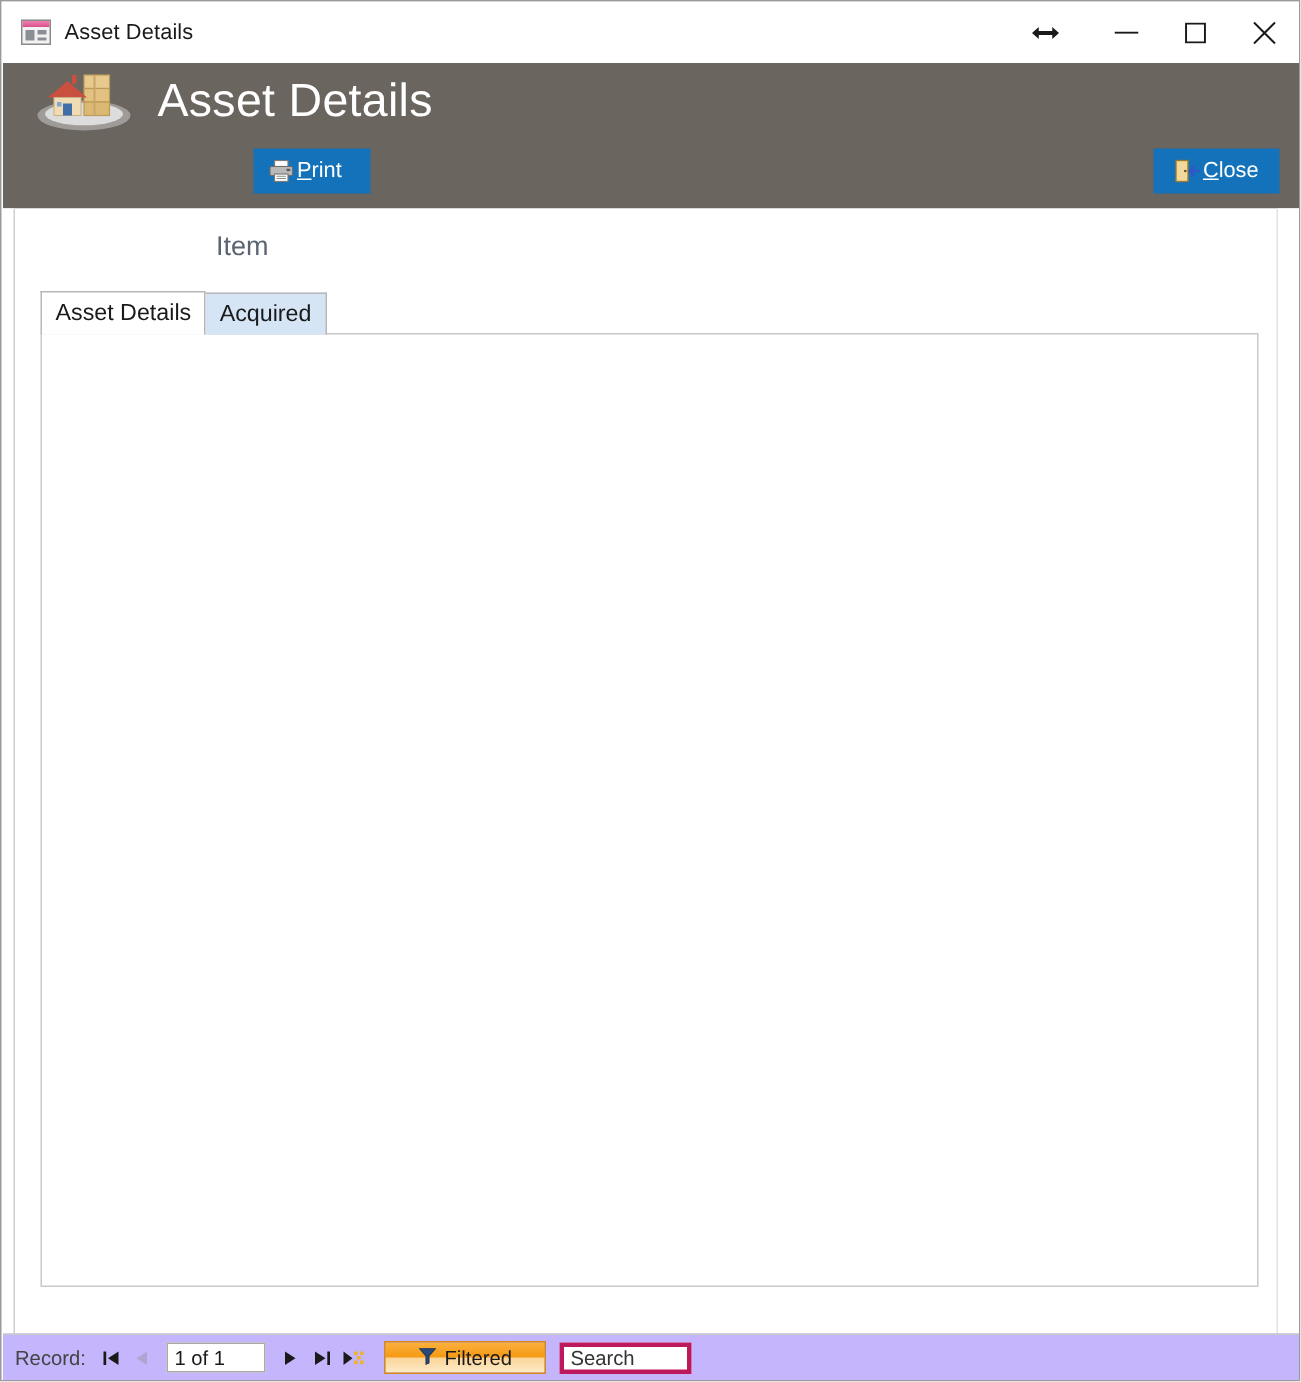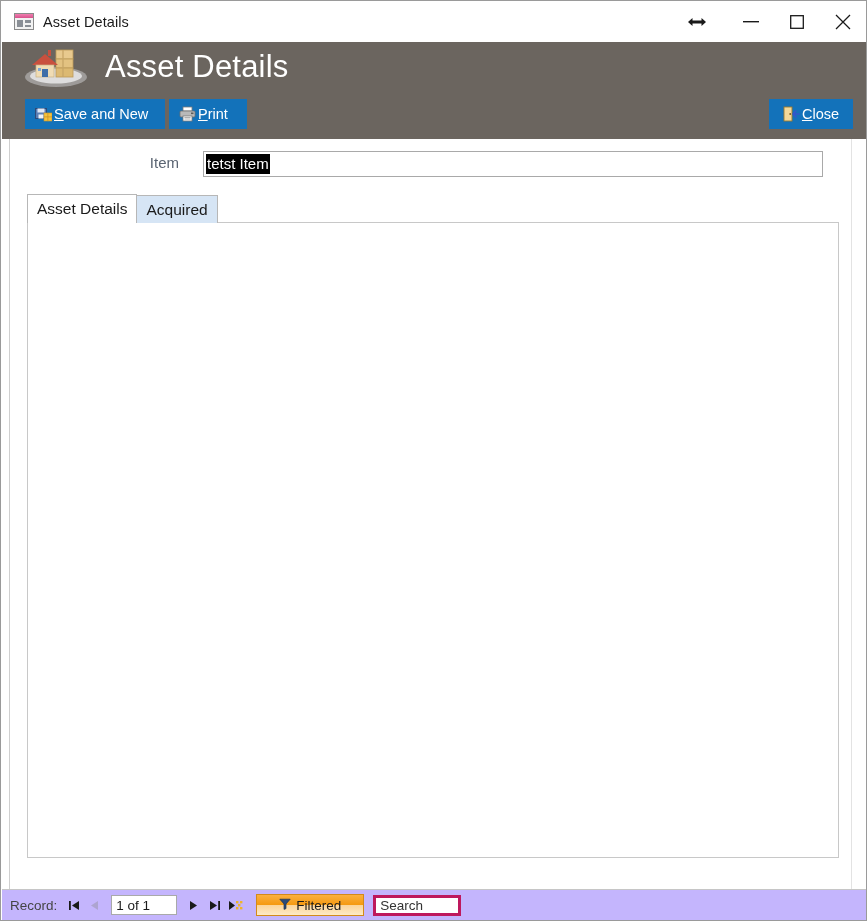--- a/index.html
+++ b/index.html
@@ -109,21 +109,21 @@
   .right-strip {
     position: absolute; right: 0; top: 0; width: 14px; height: 751px;
     background: #ffffff;
     border-left: 1px solid #e3e3e3;
   }
 
   
   .item-label {
     position: absolute; left: 8px; top: 153px; width: 170px;
     text-align: right;
-    font-size: 15px; color: #5a6472;
+    font-size: 18px; color: #5a6472;
   }
   .item-input {
     position: absolute; left: 202px; top: 150px;
     width: 620px; height: 26px;
     border: 1px solid #a9a9a9; background: #ffffff;
     box-sizing: border-box;
     font-size: 15px; color: #111;
     display: flex; align-items: center;
     padding: 0 2px;
   }
@@ -339,36 +339,20 @@
       <path d="M9 21 L22 10 L35 21 Z" fill="#c9503e"></path>
       <rect x="13" y="21" width="18" height="12" fill="#f0dcb4" stroke="#c9b183" stroke-width="0.7"></rect>
       <rect x="19" y="25" width="6" height="8" fill="#3f6ea8"></rect>
       <rect x="15" y="24" width="3" height="3" fill="#7fa8d6"></rect>
       <rect x="25" y="6" width="3" height="6" fill="#c9503e"></rect>
     </svg>
   </div>
 
   <div class="header-title">Asset Details</div>
 
-  <div class="cmd-btn" id="btn-save-new">
-    <span class="bicon">
-      <svg width="17" height="16" viewBox="0 0 17 16">
-        <rect x="0.5" y="2.5" width="11" height="10" fill="#5b7fb5" stroke="#2c4a78" stroke-width="1"></rect>
-        <rect x="2.5" y="2.5" width="7" height="4" fill="#dfe8f5"></rect>
-        <rect x="3.5" y="8.5" width="5" height="4" fill="#eef3fa"></rect>
-        <g fill="#f5c23c" stroke="#c9952a" stroke-width="0.6">
-          <rect x="9" y="7" width="4" height="4"></rect>
-          <rect x="13" y="7" width="4" height="4"></rect>
-          <rect x="9" y="11" width="4" height="4"></rect>
-          <rect x="13" y="11" width="4" height="4"></rect>
-        </g>
-      </svg>
-    </span>
-    <span class="lbl"><u>S</u>ave and New</span>
-  </div>
 
   <div class="cmd-btn" id="btn-print">
     <span class="bicon">
       <svg width="17" height="16" viewBox="0 0 17 16">
         <rect x="4" y="1" width="9" height="4" fill="#ffffff" stroke="#7b7b7b" stroke-width="0.8"></rect>
         <rect x="1" y="5" width="15" height="6" rx="1" fill="#b9b9b9" stroke="#6e6e6e" stroke-width="0.8"></rect>
         <rect x="12" y="6.5" width="2.5" height="1.6" fill="#5c5c5c"></rect>
         <rect x="4" y="10" width="9" height="5" fill="#ffffff" stroke="#7b7b7b" stroke-width="0.8"></rect>
         <path d="M5.4 11.5 h6.2 M5.4 13 h6.2" stroke="#8d8d8d" stroke-width="0.7"></path>
       </svg>
@@ -386,23 +370,20 @@
     </span>
     <span class="lbl"><u>C</u>lose</span>
   </div>
 
   <div class="body-area">
     <div class="edge-strip"></div>
     <div class="right-strip"></div>
   </div>
 
   <div class="item-label">Item</div>
-  <div class="item-input">
-    <span class="sel-text">tetst Item</span>
-  </div>
 
   <div class="tabstrip">
     <div class="tab active">
       <span>Asset Details</span>
     </div>
     <div class="tab inactive">
       <span>Acquired</span>
     </div>
   </div>
   <div class="tab-panel"></div>

